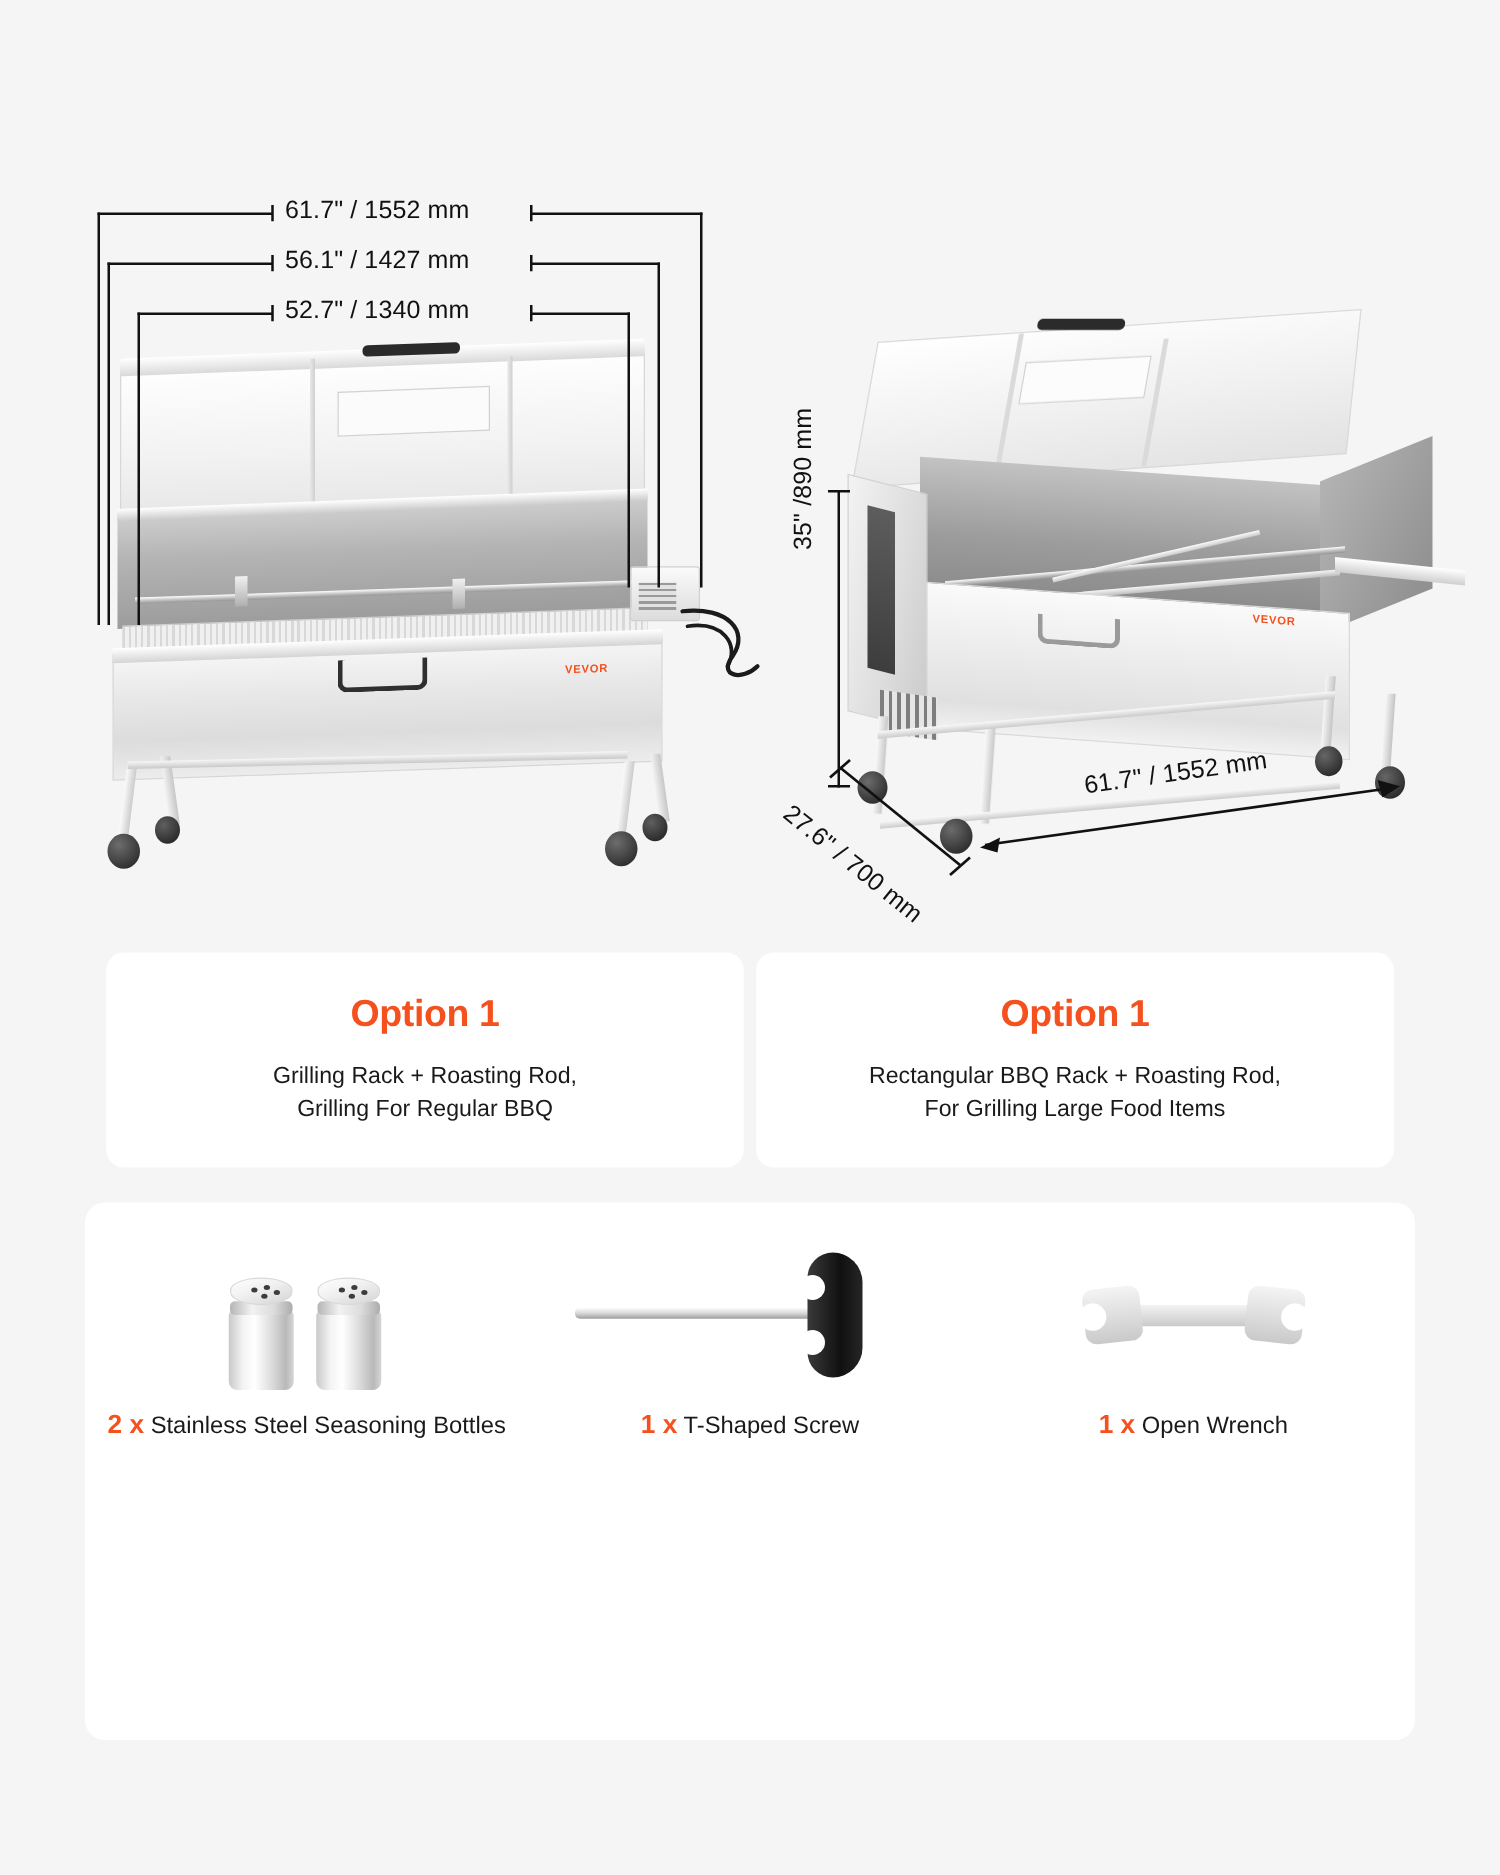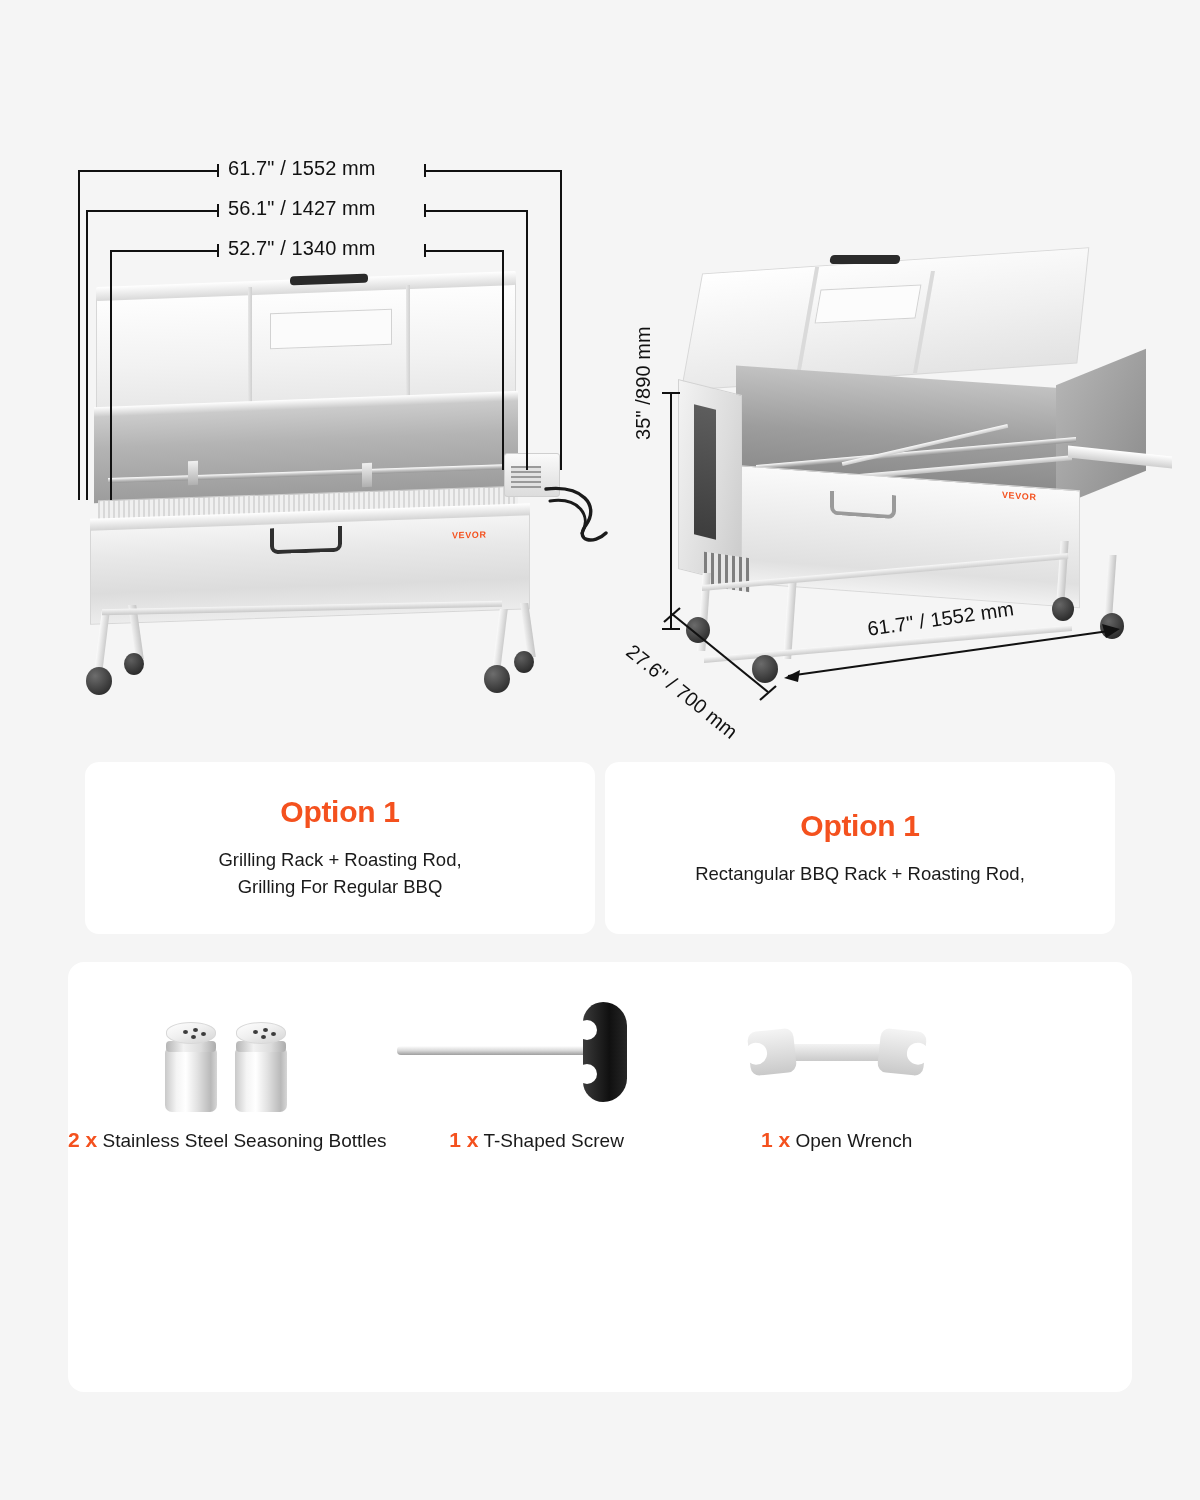--- a/index.html
+++ b/index.html
@@ -35,21 +35,21 @@
     padding:22px 18px;
   }
   .opt-title { font-size:30px; font-weight:700; color:#f4511e; margin-bottom:18px; letter-spacing:-.3px; }
   .opt-desc { font-size:18.5px; line-height:1.45; text-align:center; color:#1a1a1a; }
 
   
   .acc-panel {
     position:absolute; left:68px; top:962px; width:1064px; height:430px;
     background:#fff; border-radius:16px;
   }
-  .acc-grid { position:absolute; inset:0; display:grid; grid-template-columns:repeat(4,1fr); grid-template-rows:1fr 1fr; }
+  .acc-grid { position:absolute; inset:0; display:grid; grid-template-columns:repeat(3,1fr); grid-template-rows:1fr 1fr; }
   .acc-cell { position:relative; display:flex; flex-direction:column; align-items:center; justify-content:flex-start; }
   .acc-art { position:relative; width:300px; height:132px; margin-top:24px; }
   .acc-label { margin-top:10px; font-size:19px; white-space:nowrap; }
   .acc-label .qty { color:#f4511e; font-weight:700; font-size:21px; }
 
   
   .bottle { position:absolute; bottom:6px; width:52px; height:88px; }
   .bottle .body {
     position:absolute; bottom:0; left:0; width:52px; height:64px; border-radius:5px 5px 7px 7px;
     background: linear-gradient(90deg,#c9c9c9 0%,#f4f4f4 22%,#ffffff 40%,#e2e2e2 62%,#b9b9b9 88%,#d6d6d6 100%);
@@ -351,20 +351,21 @@
     <div class="opt-title">Option 1</div>
     <div class="opt-desc">
       <div>Grilling Rack + Roasting Rod,</div>
       <div>Grilling For Regular BBQ</div>
     </div>
   </div>
   <div class="opt-card">
     <div class="opt-title">Option 1</div>
     <div class="opt-desc">
       <div>Rectangular BBQ Rack + Roasting Rod,</div>
+      <div>For Grilling Large Food Items</div>
     </div>
   </div>
 </div>
 
 <div class="acc-panel">
   <div class="acc-grid">
 
     <div class="acc-cell">
       <div class="acc-art">
         <div class="bottle" style="left:88px;">

